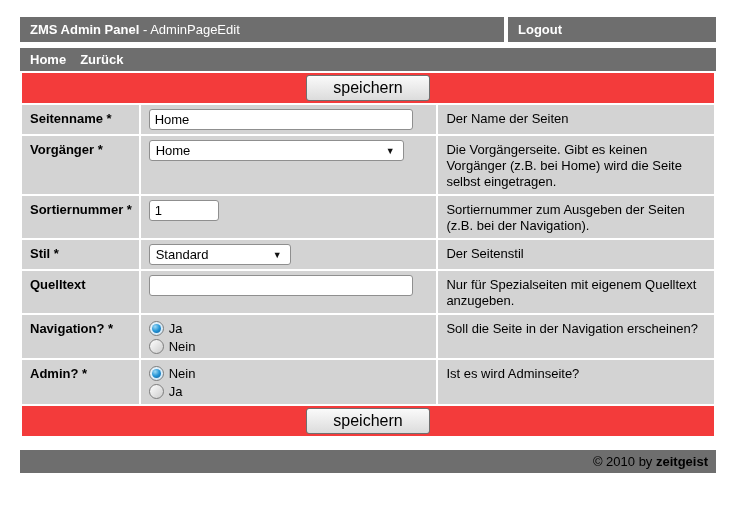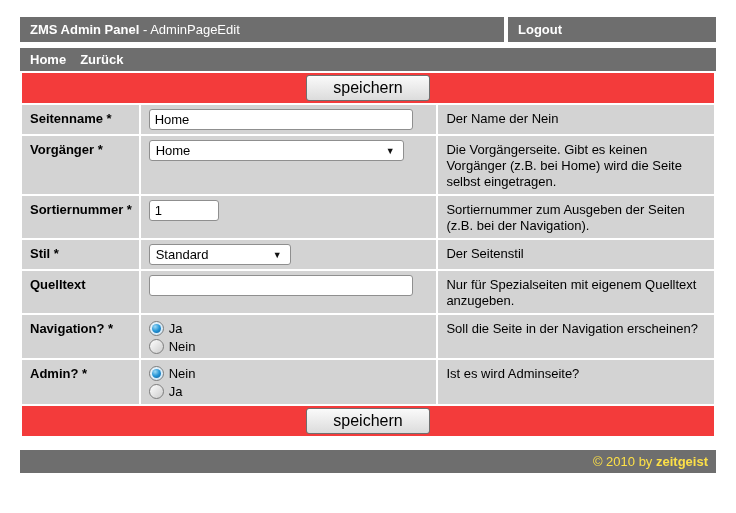--- a/index.html
+++ b/index.html
@@ -62,21 +62,21 @@
     position: relative; flex: 0 0 auto;
   }
   .radio.checked { background: linear-gradient(135deg, #eaf5fc, #cfe6f5); }
   .radio.checked::after {
     content: ""; position: absolute; left: 2px; top: 2px; width: 9px; height: 9px;
     border-radius: 50%;
     background: radial-gradient(circle at 35% 30%, #9ed9f5 0%, #2395d6 50%, #0a5a9c 100%);
   }
 
   
-  .footer-bar { margin-top: 12px; height: 23px; background: #6e6e6e; color: #fde047; line-height: 23px; padding: 0 8px; text-align: right; }
+  .footer-bar { margin-top: 12px; height: 23px; background: #6e6e6e; color: #000000; line-height: 23px; padding: 0 8px; text-align: right; }
   .footer-bar strong { font-weight: bold; }
 </style>
 </head>
 <body>
 
 <div class="wrapper">
 
   <div class="header-row">
     <div class="header-box left">
       <span class="app-title">ZMS Admin Panel</span><span> - AdminPageEdit</span>
@@ -98,21 +98,21 @@
       <td class="red-cell" colspan="3" style="height:30px">
         <button class="btn">speichern</button>
       </td>
     </tr>
 
     <tr style="height:28px">
       <td class="c-label">Seitenname *</td>
       <td class="c-widget">
         <input class="txt w-full" type="text" value="Home" style="">
       </td>
-      <td class="c-desc">Der Name der Nein</td>
+      <td class="c-desc">Der Name der Seiten</td>
     </tr>
 
     <tr style="height:55px">
       <td class="c-label">Vorgänger *</td>
       <td class="c-widget">
         <div class="select sel-wide">
           <span class="sel-value">Home</span>
           <span class="arrow">▼</span>
         </div>
       </td>

